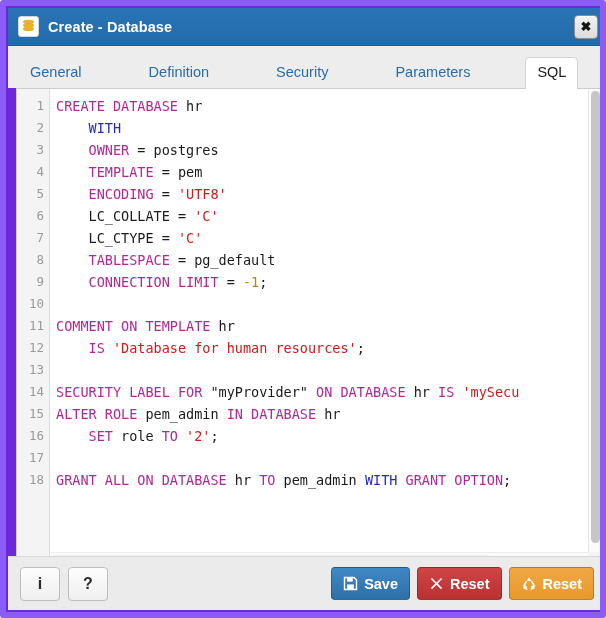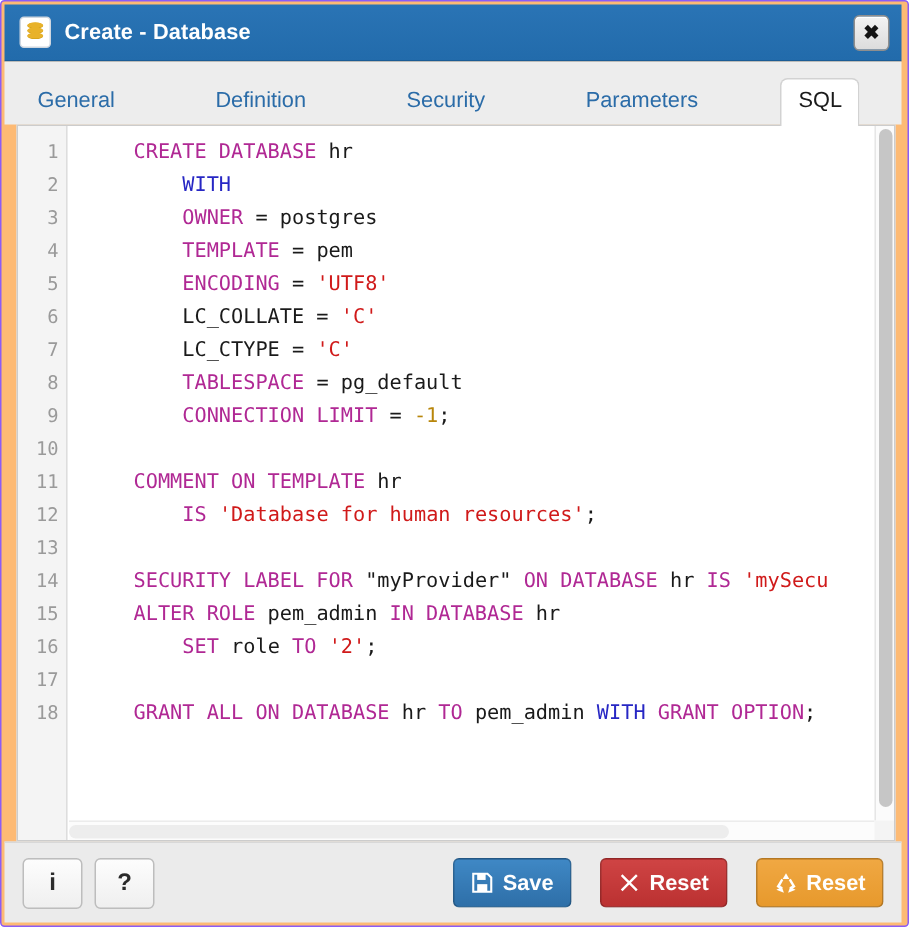--- a/index.html
+++ b/index.html
@@ -9,22 +9,22 @@
     background: #ffffff;
     font-family: "Liberation Sans", sans-serif;
     overflow: hidden;
   }
 
   
   #window {
     position: absolute;
     left: 0; top: 0;
     width: 606px; height: 618px;
-    background: #fdba74;
-    border: 1px solid #8b5cf6;
+    background: #6d28d9;
+    border: 6px solid #8b5cf6;
     border-radius: 3px;
     overflow: hidden;
   }
 
   
   #titlebar {
     position: absolute;
     left: 2px; top: 2px;
     width: 598px; height: 38px;
     background: linear-gradient(#2a74b5, #226bab);
@@ -127,21 +127,20 @@
     white-space: nowrap;
   }
   #code-area {
     position: absolute;
     left: 34px; top: 0;
     right: 14px; bottom: 13px;
     padding-top: 6px;
     padding-left: 5px;
     overflow: hidden;
     background: #ffffff;
-    margin-left: 38px;
   }
   .code-line {
     font-family: "DejaVu Sans Mono", monospace;
     font-size: 13.5px;
     line-height: 22px;
     height: 22px;
     white-space: pre;
     color: #1a1a1a;
   }
   .kw  { color: #b02894; }
@@ -216,21 +215,21 @@
     height: 33px;
     border-radius: 4px;
     display: flex;
     align-items: center;
     gap: 6px;
     padding: 0 11px;
     font-size: 14.5px;
     font-weight: bold;
     color: #ffffff;
     cursor: pointer;
-    margin-left: 19px;
+    margin-left: 7px;
     border: 1px solid rgba(0,0,0,0.22);
     white-space: nowrap;
   }
   #save-button   { background: linear-gradient(#3f88c5, #2e6fa8); }
   #cancel-button { background: linear-gradient(#cf4444, #bb3131); }
   #reset-button  { background: linear-gradient(#f0a843, #e7992c); }
   .btn-glyph { display: flex; align-items: center; }
 </style>
 </head>
 <body>

